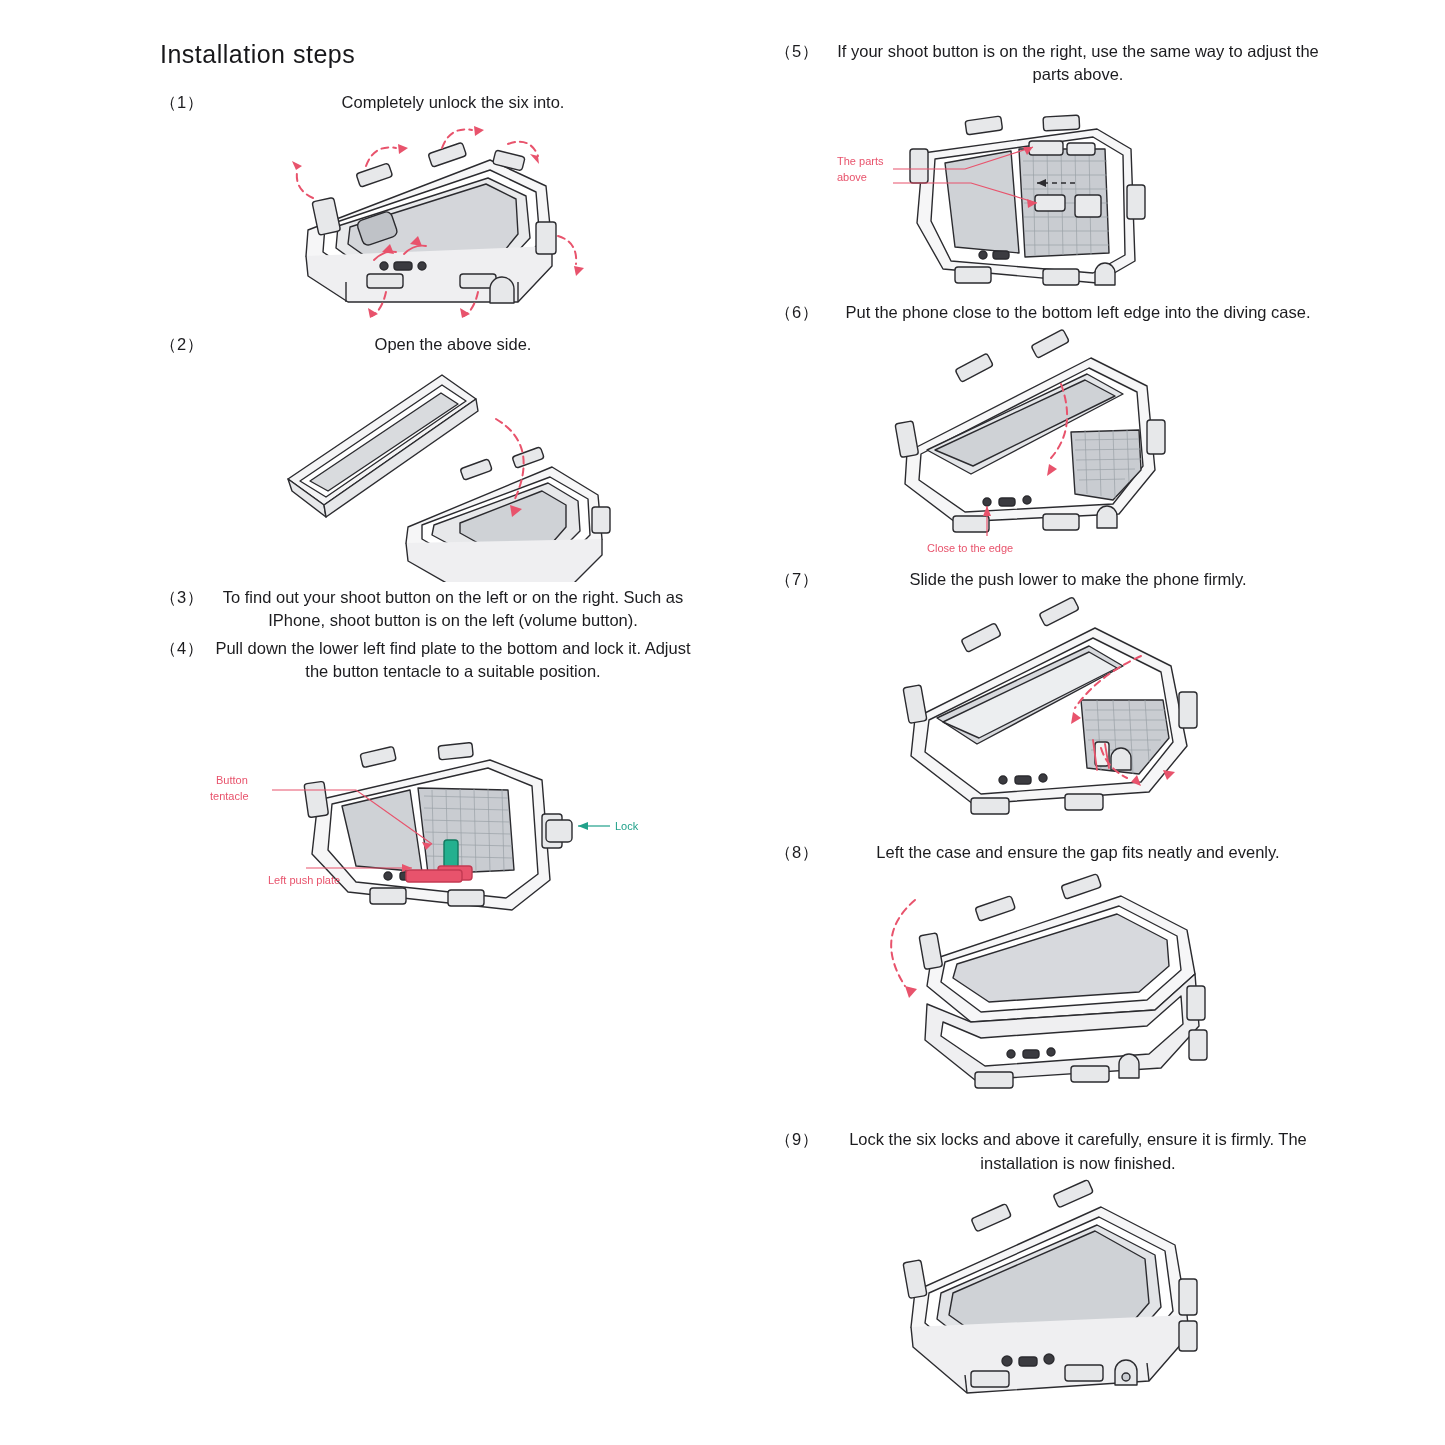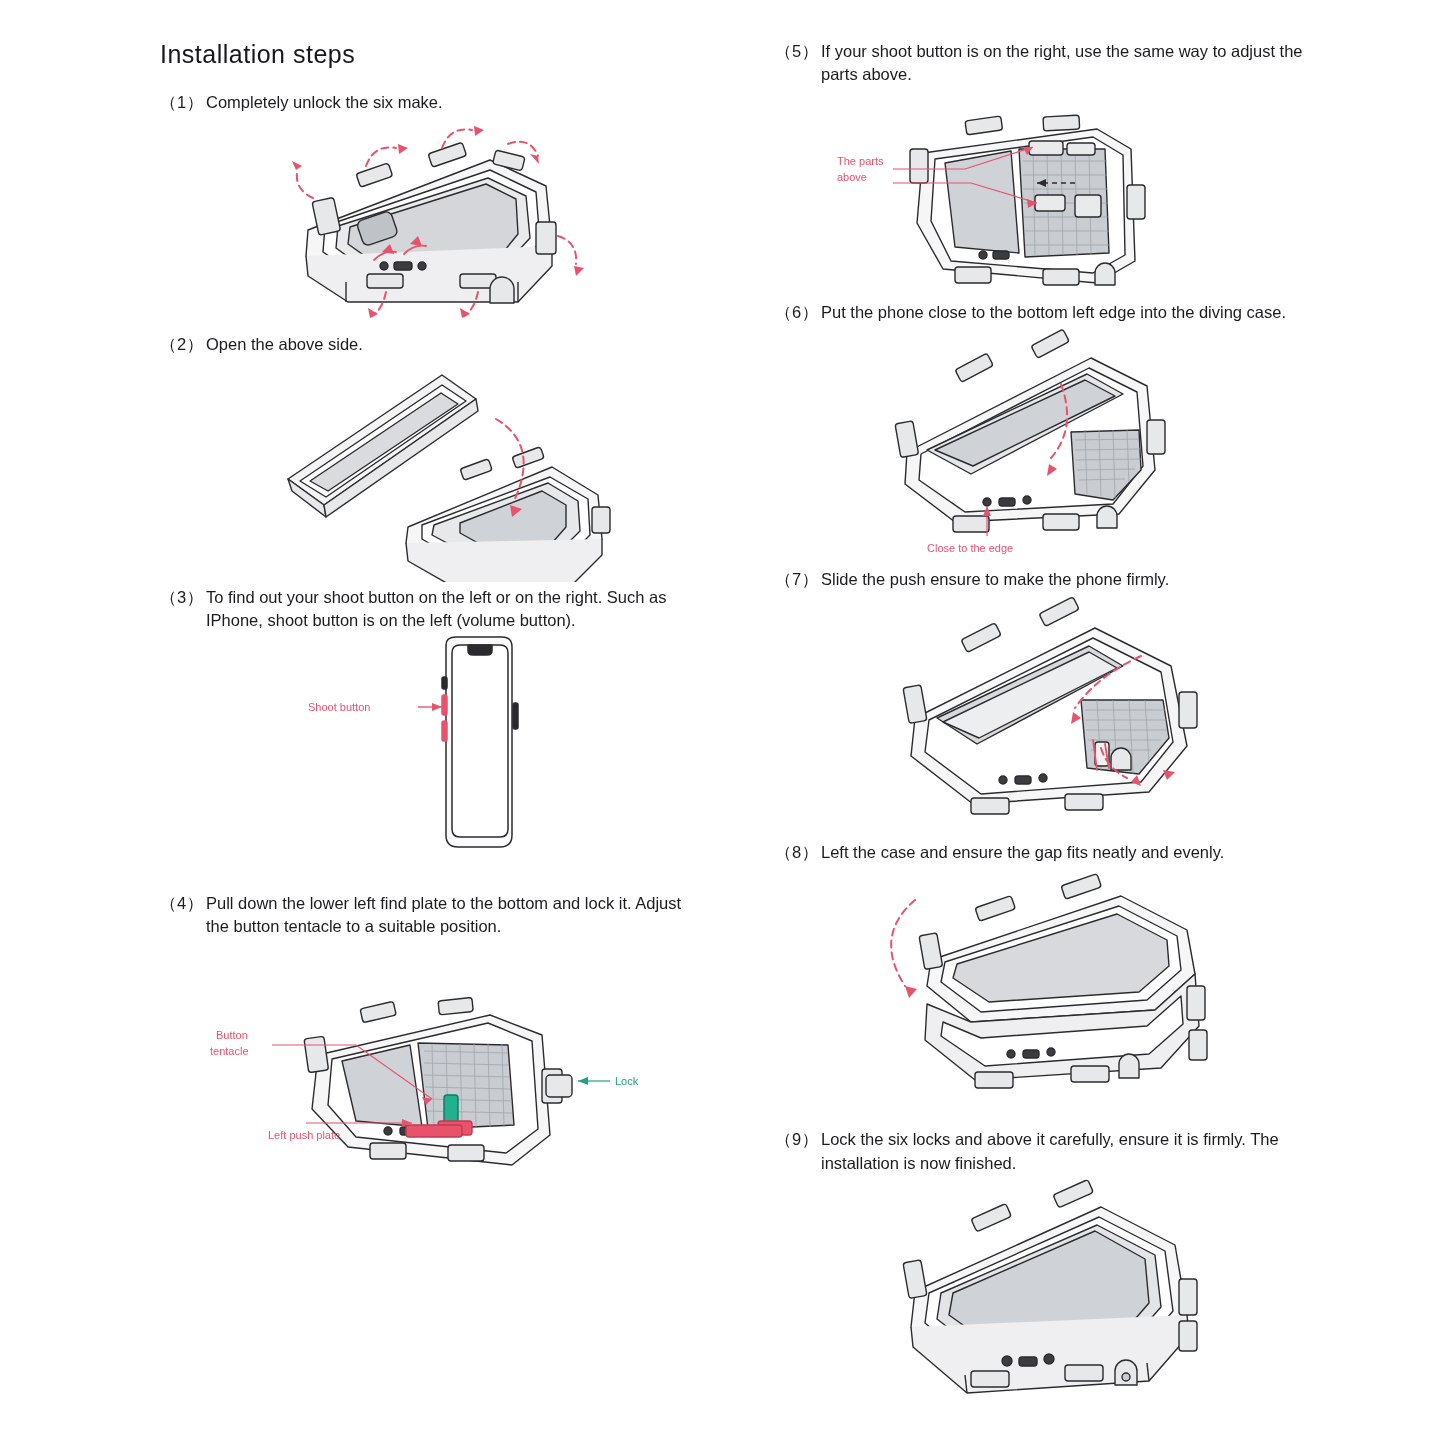--- a/index.html
+++ b/index.html
@@ -51,20 +51,21 @@
     color: #1c1c1f;
   }
   .step-num {
     flex: 0 0 auto;
     width: 46px;
     text-align: left;
     letter-spacing: 0.5px;
   }
   .step-text {
     flex: 1 1 auto;
+    text-align: center;
   }
   .fig {
     position: relative;
     width: 100%;
     text-decoration: underline;
   }
   svg { display: block; }
   .lbl {
     fill: #e8536c;
     font-family: "Liberation Sans", sans-serif;
@@ -77,21 +78,21 @@
 
 <div class="page">
 
   <div class="col-left">
 
     <h1 class="title">Installation steps</h1>
 
     <div class="step">
       <div class="step-head">
         <div class="step-num">（1）</div>
-        <div class="step-text">Completely unlock the six make.</div>
+        <div class="step-text">Completely unlock the six into.</div>
       </div>
       <div class="fig">
         <svg width="540" height="215" viewBox="0 0 540 215">
           <g stroke="#2b2b2f" fill="none" stroke-width="1.4" stroke-linejoin="round">
 
             <path d="M148 116 L330 46 L386 72 L392 132 L358 168 L186 168 L146 142 Z" fill="#f6f6f7"></path>
             <path d="M165 112 L330 56 L376 78 L380 128 L352 158 L192 158 L163 138 Z" fill="#ffffff"></path>
             <path d="M178 112 L328 64 L366 82 L370 124 L346 150 L198 150 L176 134 Z" fill="#e9eaec"></path>
             <path d="M190 113 L326 70 L356 85 L358 120 L340 142 L205 142 L188 130 Z" fill="#d4d6da"></path>
 
@@ -178,43 +179,20 @@
           <path d="M350 148 l2 12 10 -8 z" fill="#e8536c"></path>
         </svg>
       </div>
     </div>
 
     <div class="step">
       <div class="step-head">
         <div class="step-num">（3）</div>
         <div class="step-text">To find out your shoot button on the left or on the right. Such as IPhone, shoot button is on the left (volume button).</div>
       </div>
-      <div class="fig">
-        <svg width="540" height="255" viewBox="0 0 540 255">
-          <g stroke="#2b2b2f" fill="none" stroke-width="1.5" stroke-linejoin="round">
-
-            <path d="M286 12 q0 -8 10 -8 l46 0 q10 0 10 10 l0 188 q0 12 -12 12 l-42 0 q-12 0 -12 -12 Z" fill="#fbfbfc"></path>
-            <path d="M292 20 q0 -8 8 -8 l40 0 q8 0 8 8 l0 176 q0 8 -8 8 l-40 0 q-8 0 -8 -8 Z" fill="#ffffff"></path>
-
-            <path d="M308 12 l24 0 l0 6 q0 4 -5 4 l-14 0 q-5 0 -5 -4 Z" fill="#2b2b2f"></path>
-
-            <rect x="282" y="44" width="5" height="12" rx="2" fill="#2b2b2f"></rect>
-            <rect x="282" y="62" width="5" height="20" rx="2" fill="#e8536c" stroke="#e8536c"></rect>
-            <rect x="282" y="88" width="5" height="20" rx="2" fill="#e8536c" stroke="#e8536c"></rect>
-
-            <rect x="353" y="70" width="5" height="26" rx="2" fill="#2b2b2f"></rect>
-          </g>
-
-          <g stroke="#e8536c" fill="none" stroke-width="1.4">
-            <path d="M258 74 L282 74"></path>
-          </g>
-          <path d="M282 74 l-10 -4 0 8 z" fill="#e8536c"></path>
-          <text class="lbl" x="148" y="78">Shoot button</text>
-        </svg>
-      </div>
     </div>
 
     <div class="step">
       <div class="step-head">
         <div class="step-num">（4）</div>
         <div class="step-text">Pull down the lower left find plate to the bottom and lock it. Adjust the button tentacle to a suitable position.</div>
       </div>
       <div class="fig">
         <svg width="540" height="260" viewBox="0 0 540 260">
           <g stroke="#2b2b2f" fill="none" stroke-width="1.4" stroke-linejoin="round">
@@ -368,21 +346,21 @@
           </g>
           <path d="M212 182 l-4 10 8 0 z" fill="#e8536c"></path>
           <text class="lbl" x="152" y="228">Close to the edge</text>
         </svg>
       </div>
     </div>
 
     <div class="step">
       <div class="step-head">
         <div class="step-num">（7）</div>
-        <div class="step-text">Slide the push ensure to make the phone firmly.</div>
+        <div class="step-text">Slide the push lower to make the phone firmly.</div>
       </div>
       <div class="fig">
         <svg width="560" height="245" viewBox="0 0 560 245">
           <g stroke="#2b2b2f" fill="none" stroke-width="1.4" stroke-linejoin="round">
             <path d="M140 126 L320 36 L396 74 L412 154 L374 200 L198 212 L136 164 Z" fill="#f6f6f7"></path>
             <path d="M154 128 L318 46 L386 80 L398 150 L366 190 L206 202 L150 160 Z" fill="#ffffff"></path>
 
             <path d="M162 126 L314 54 L348 74 L202 152 Z" fill="#d7d9dd"></path>
             <path d="M168 130 L314 60 L342 76 L204 146 Z" fill="#eceef0"></path>
 

